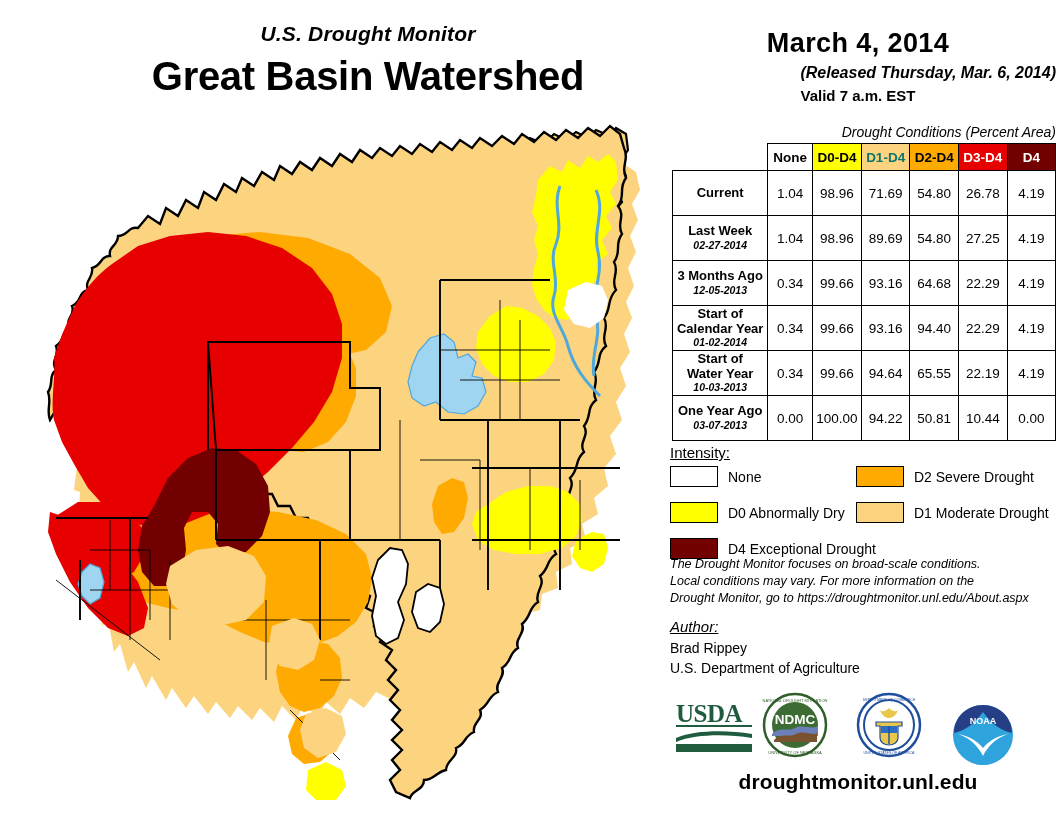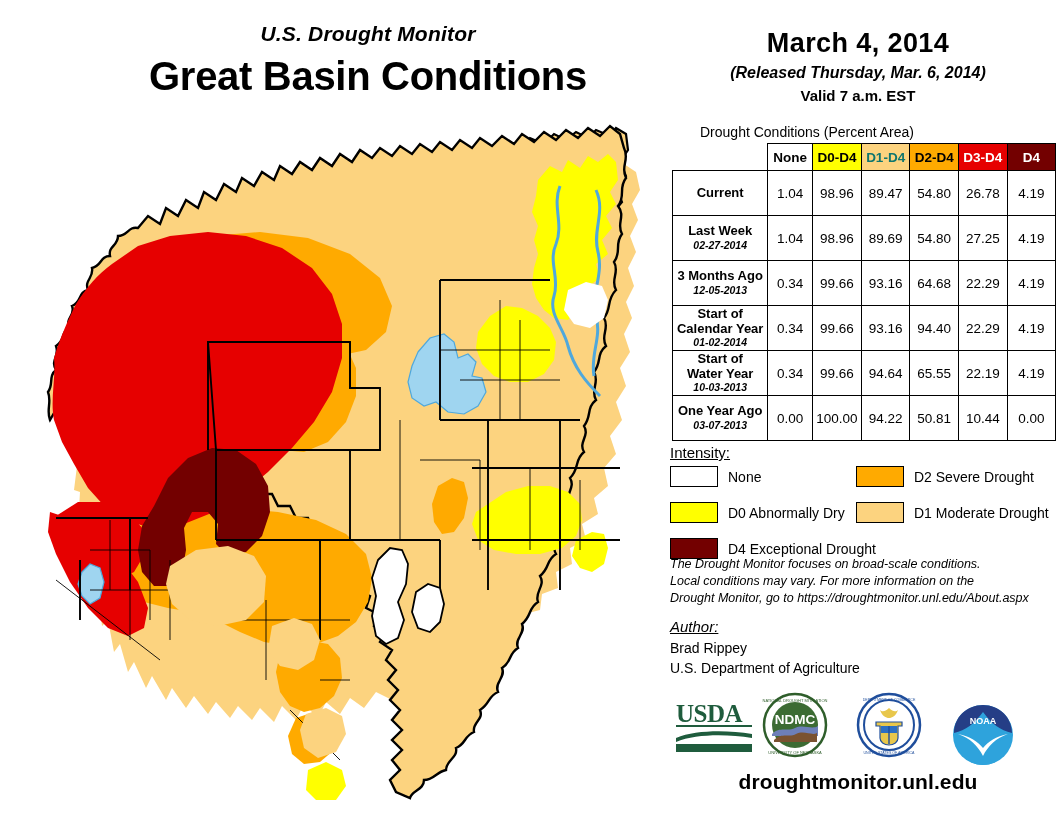--- a/index.html
+++ b/index.html
@@ -6,26 +6,26 @@
   body{width:1056px;height:816px;position:relative;overflow:hidden;
        font-family:"Liberation Sans",sans-serif;color:#000;}
 
   
   #title-block{position:absolute;left:0;top:22px;width:640px;text-align:center;padding-left:48px;}
   #subtitle-small{font-size:21px;font-weight:bold;font-style:italic;letter-spacing:.2px;}
   #main-title{font-size:40px;font-weight:bold;letter-spacing:-.3px;margin-top:8px;}
 
   #date-block{position:absolute;left:660px;top:28px;width:396px;text-align:center;}
   #date-main{font-size:27px;font-weight:bold;letter-spacing:.4px;}
-  #date-released{font-size:16px;font-weight:bold;font-style:italic;margin-top:5px;}
+  #date-released{font-size:16px;font-weight:bold;font-style:italic;margin-top:5px;text-align:right;}
   #date-valid{font-size:15px;font-weight:bold;margin-top:5px;}
 
   
-  #table-caption{position:absolute;left:700px;top:124px;width:356px;text-align:left;
-                 font-size:14px;}
+  #table-caption{position:absolute;left:700px;top:124px;width:356px;text-align:right;
+                 font-size:14px;font-style:italic;}
   #cond-table{position:absolute;left:672px;top:143px;border-collapse:collapse;
               font-size:13px;}
   #cond-table td,#cond-table th{border:1.4px solid #000;text-align:center;
               vertical-align:middle;padding:0;}
   #cond-table thead th{height:26px;font-weight:bold;font-size:13.5px;}
   .hdr-blank{border:none !important;width:96px;}
   .hdr-none{background:#fff;color:#000;width:44px;}
   .hdr-d0{background:#FFFF00;color:#000;width:48px;}
   .hdr-d1{background:#FCD37F;color:#0f766e;width:48px;}
   .hdr-d2{background:#FFAA00;color:#000;width:48px;}
@@ -58,21 +58,21 @@
             font-size:21px;font-weight:bold;letter-spacing:.1px;}
 
   
   #map{position:absolute;left:20px;top:120px;width:640px;height:680px;}
 </style>
 </head>
 <body>
 
 <div id="title-block">
   <div id="subtitle-small">U.S. Drought Monitor</div>
-  <div id="main-title">Great Basin Conditions</div>
+  <div id="main-title">Great Basin Watershed</div>
 </div>
 
 <div id="date-block">
   <div id="date-main">March 4, 2014</div>
   <div id="date-released">(Released Thursday, Mar. 6, 2014)</div>
   <div id="date-valid">Valid 7 a.m. EST</div>
 </div>
 
 <div id="map">
 <svg width="640" height="680" viewBox="0 0 640 680" xmlns="http://www.w3.org/2000/svg">
@@ -333,21 +333,21 @@
       <th class="hdr-d4">D4</th>
     </tr>
   </thead>
   <tbody>
     <tr>
       <td class="row-label">
         <span>Current</span>
       </td>
       <td class="val">1.04</td>
       <td class="val">98.96</td>
-      <td class="val">89.47</td>
+      <td class="val">71.69</td>
       <td class="val">54.80</td>
       <td class="val">26.78</td>
       <td class="val">4.19</td>
     </tr>
     <tr>
       <td class="row-label">
         <span>Last Week</span>
         <span class="sub">02-27-2014</span>
       </td>
       <td class="val">1.04</td>

